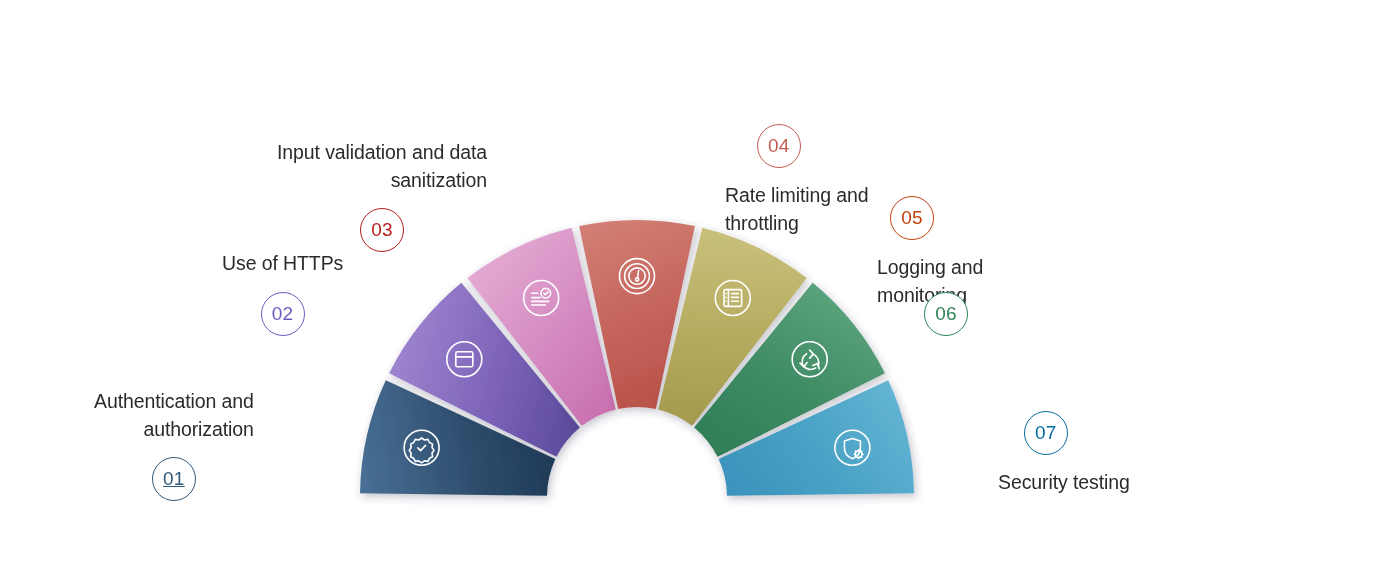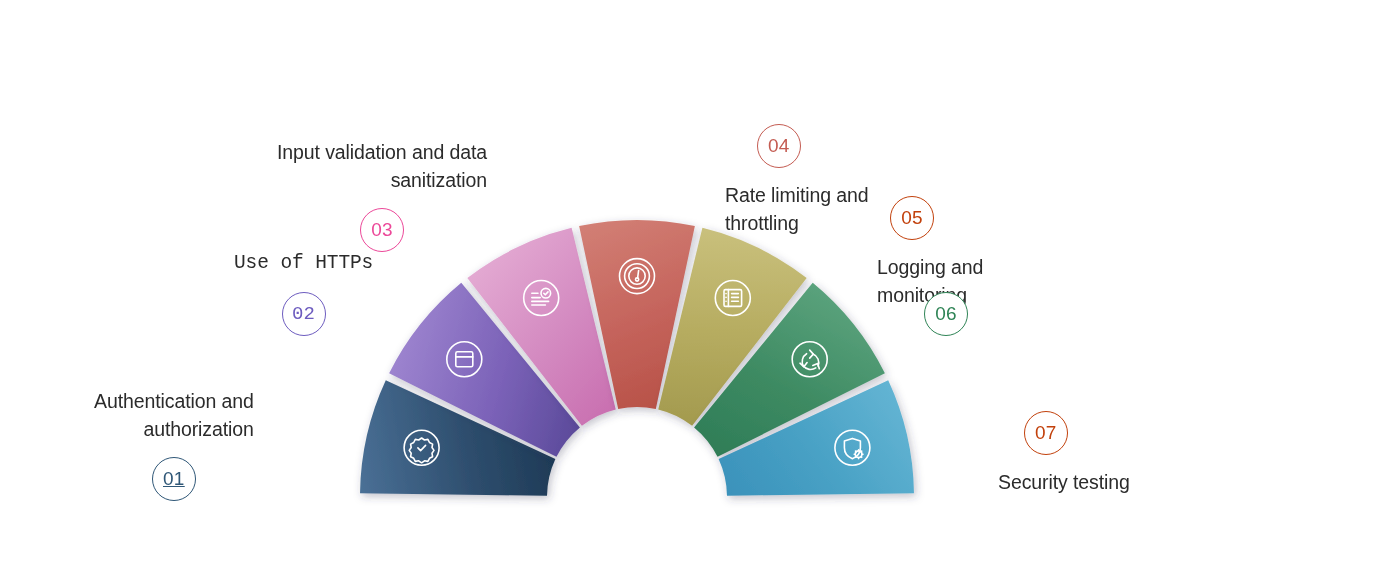--- a/index.html
+++ b/index.html
@@ -155,41 +155,41 @@
         </g>
       </g>
   </svg>
 
   <div id="callouts">
       <div class="callout left" style="left: 94px; top: 388px;">
         <div class="label">Authentication and
 authorization</div>
         <div class="num-badge" style="color: rgb(47, 87, 119); text-decoration: underline;">01</div>
       </div>
-      <div class="callout left" style="left: 234px; top: 250px; font-family: Liberation Mono, monospace;">
+      <div class="callout left" style="left: 222px; top: 250px;">
         <div class="label">Use of HTTPs</div>
         <div class="num-badge" style="color: rgb(109, 92, 191);">02</div>
       </div>
       <div class="callout left" style="left: 277px; top: 139px;">
         <div class="label">Input validation and data
 sanitization</div>
-        <div class="num-badge" style="color: #ec4899;">03</div>
+        <div class="num-badge" style="color: #b91c1c;">03</div>
       </div>
       <div class="callout right" style="left: 689px; top: 124px;">
         <div class="num-badge" style="color: rgb(196, 92, 82);">04</div>
         <div class="label">Rate limiting and
 throttling</div>
       </div>
       <div class="callout right" style="left: 841px; top: 196px;">
         <div class="num-badge" style="color: #c2410c;">05</div>
         <div class="label">Logging and
 monitoring</div>
       </div>
       <div class="callout right" style="left: 924px; top: 292px;">
         <div class="num-badge" style="color: rgb(47, 132, 86);">06</div>
       </div>
       <div class="callout right" style="left: 962px; top: 411px;">
-        <div class="num-badge" style="color: #c2410c;">07</div>
+        <div class="num-badge" style="color: #0369a1;">07</div>
         <div class="label">Security testing</div>
       </div>
     </div>
 
 </div>
 
 </body></html>

